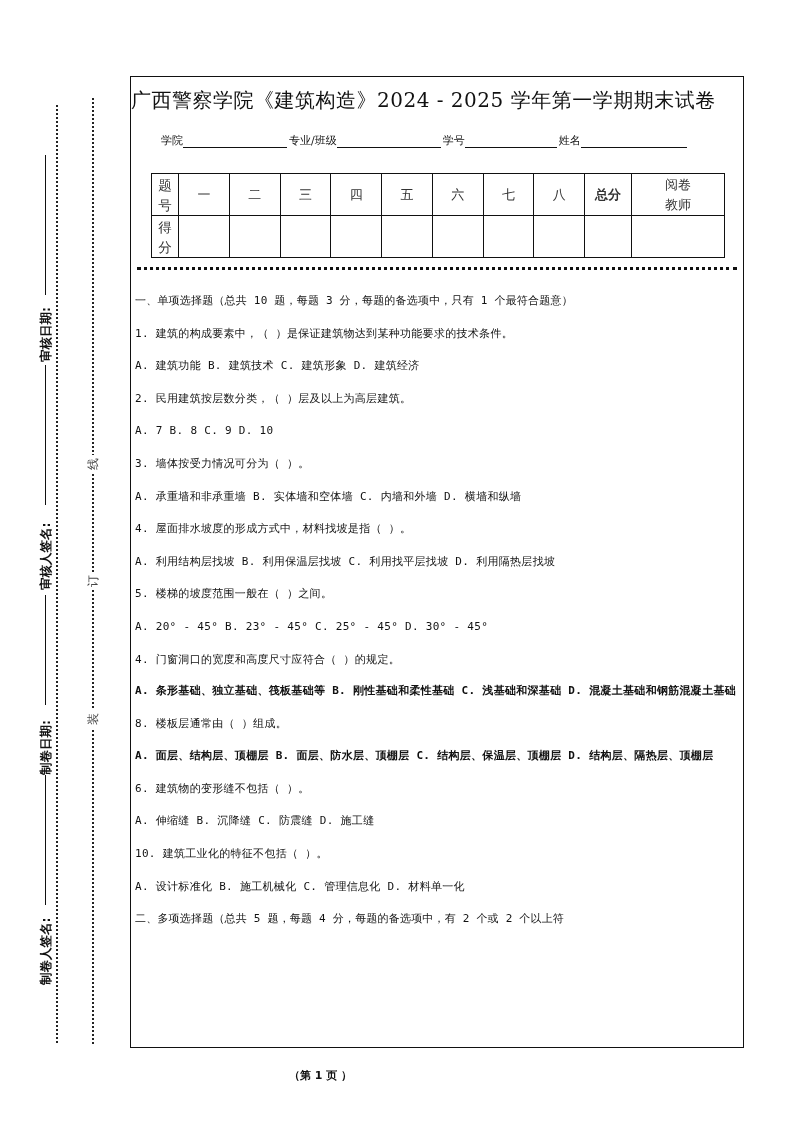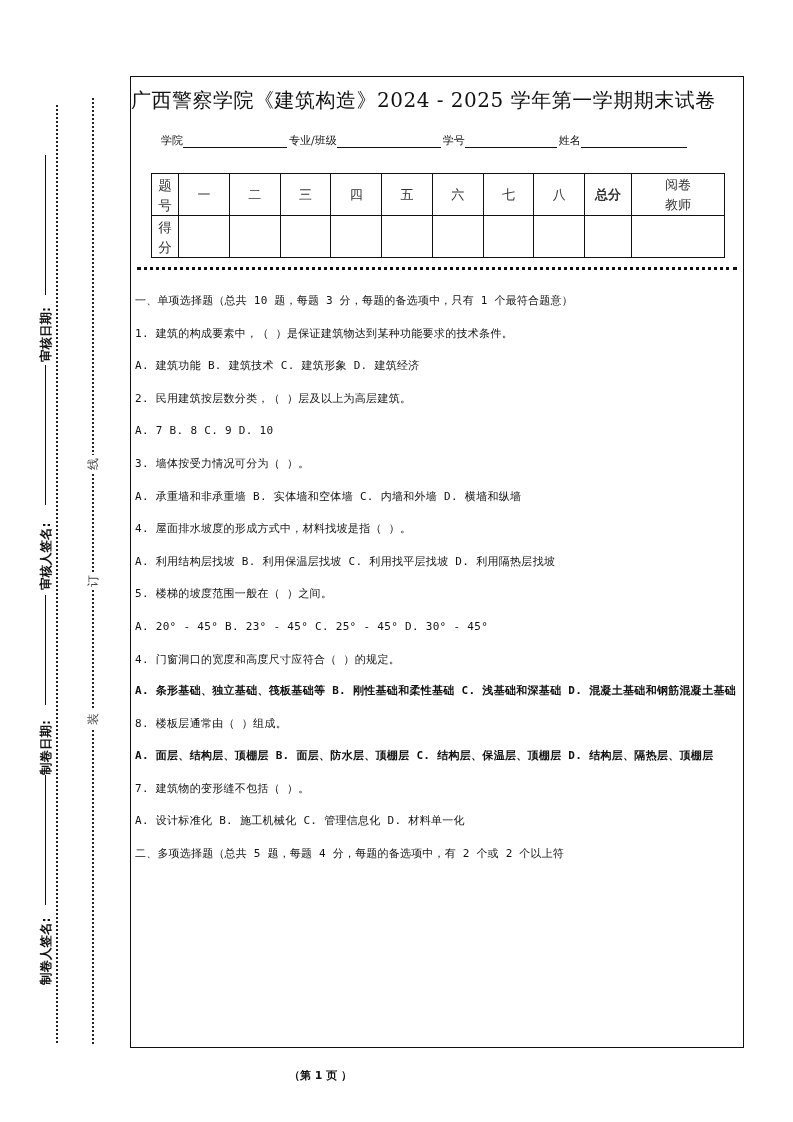--- a/index.html
+++ b/index.html
@@ -144,21 +144,23 @@
     <div class="line">5. 楼梯的坡度范围一般在（  ）之间。</div>
     <div class="line">A. 20°  - 45°   B. 23°  - 45°   C. 25°  - 45°   D. 30°  - 45°</div>
 
     <div class="line">4. 门窗洞口的宽度和高度尺寸应符合（  ）的规定。</div>
 
     <div class="line wrap">A. 条形基础、独立基础、筏板基础等  B. 刚性基础和柔性基础  C. 浅基础和深基础  D. 混凝土基础和钢筋混凝土基础</div>
 
     <div class="line">8. 楼板层通常由（  ）组成。</div>
     <div class="line wrap">A. 面层、结构层、顶棚层  B. 面层、防水层、顶棚层  C. 结构层、保温层、顶棚层  D. 结构层、隔热层、顶棚层</div>
 
-    <div class="line">7. 建筑物的变形缝不包括（  ）。</div>
+    <div class="line">6. 建筑物的变形缝不包括（  ）。</div>
+    <div class="line">A. 伸缩缝  B. 沉降缝  C. 防震缝  D. 施工缝</div>
 
+    <div class="line">10. 建筑工业化的特征不包括（  ）。</div>
     <div class="line">A. 设计标准化  B. 施工机械化  C. 管理信息化  D. 材料单一化</div>
 
     <div class="line section-head"> 二、多项选择题（总共 5 题，每题 4 分，每题的备选项中，有 2 个或 2 个以上符</div>
   </div>
 </div>
 
 <div class="footer">（第 1 页 ）</div>
 
 </body></html>

